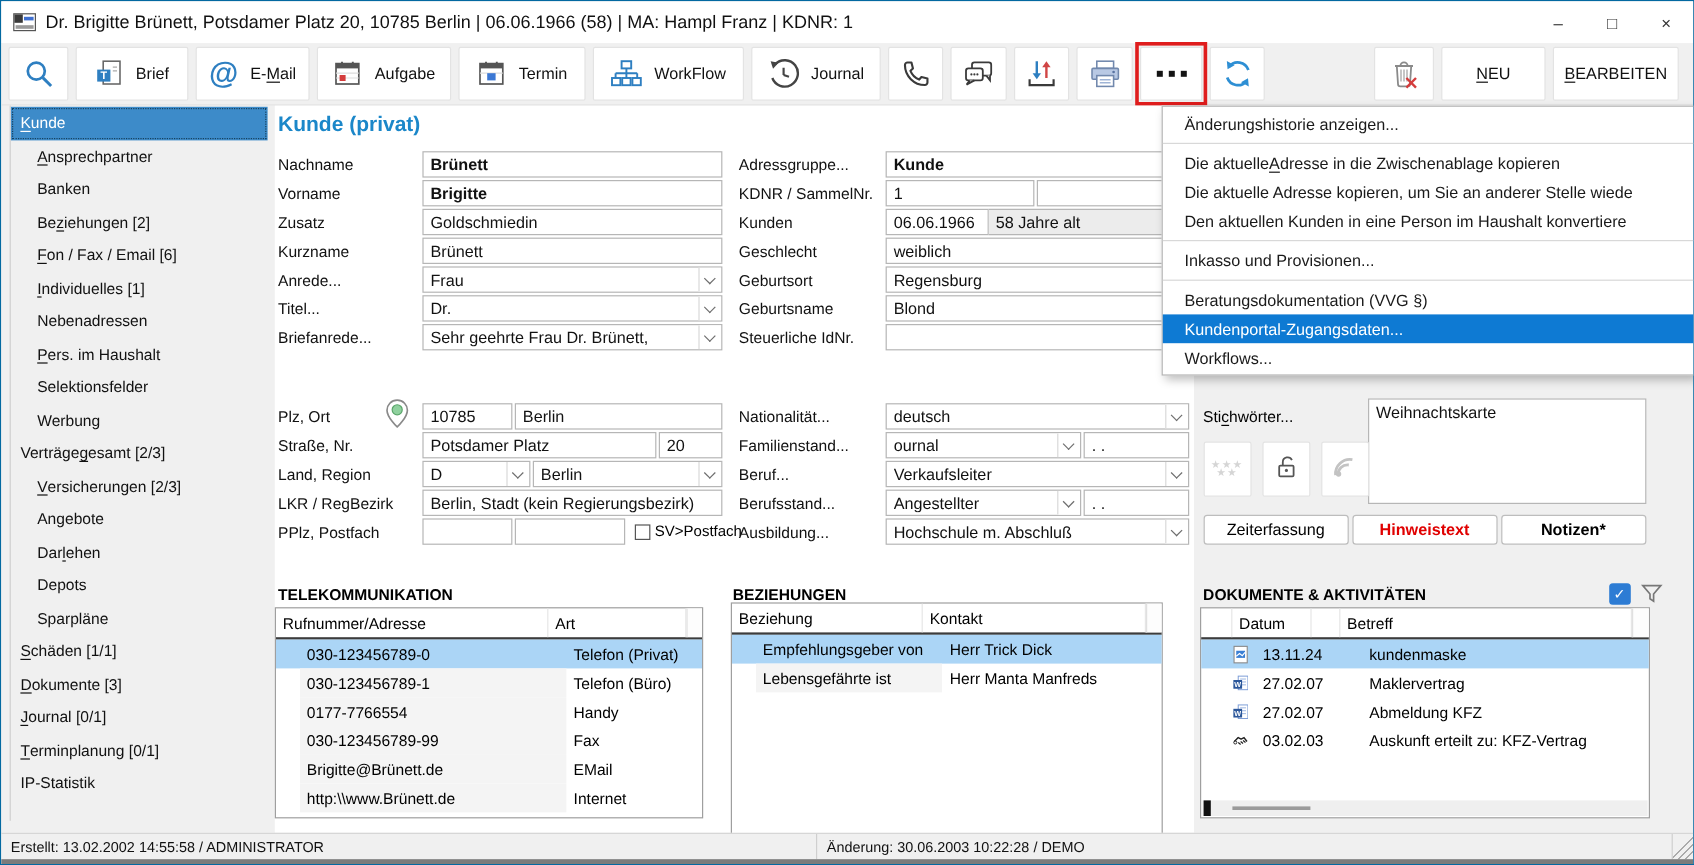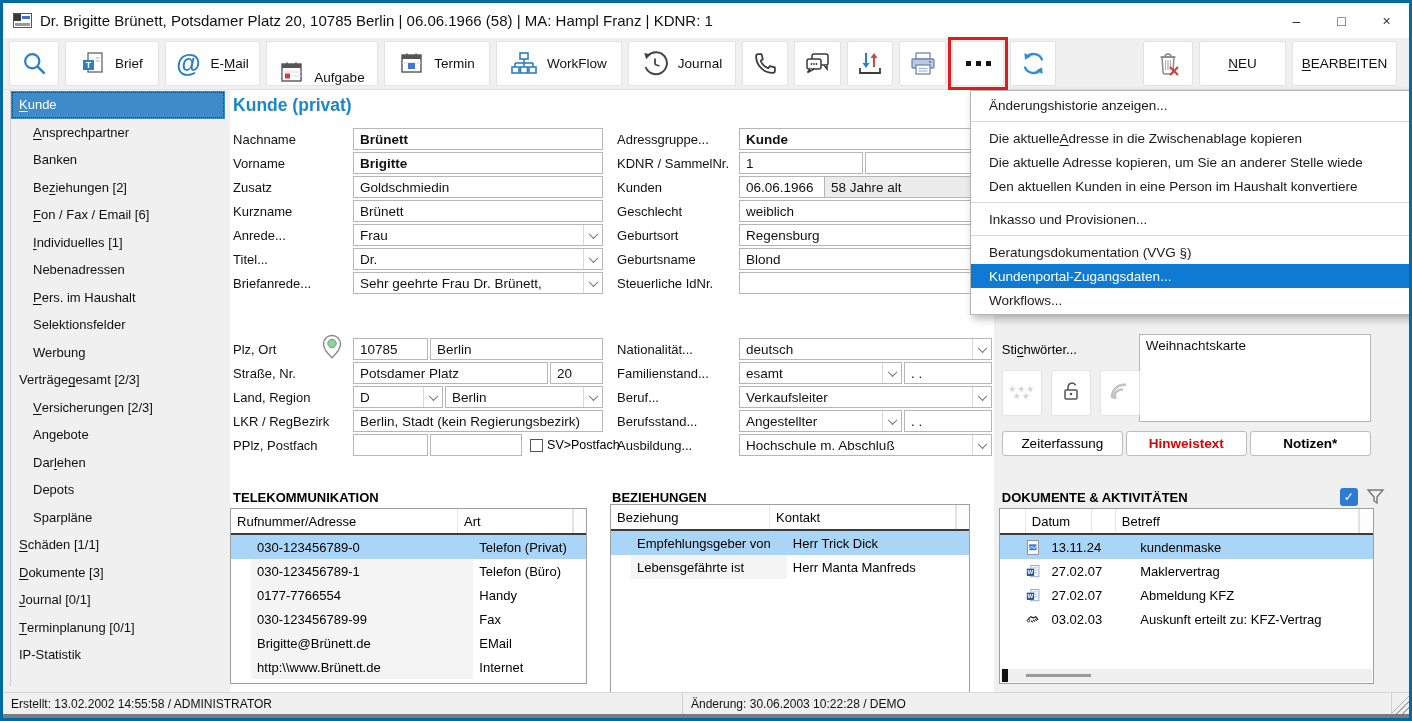--- a/index.html
+++ b/index.html
@@ -1,20 +1,20 @@
 <!DOCTYPE html>
 <html><head>
 <meta charset="utf-8">
 <style>
   * { box-sizing: border-box; margin: 0; padding: 0; }
   html,body { background:#cfcfcf; }
   body { font-family:"Liberation Sans", sans-serif; }
 
   .window { position:relative; width:1412px; height:721px; background:#f0f0f0;
-    border:3px solid #0369a1; overflow:hidden; }
+    border:1px solid #0369a1; overflow:hidden; }
 
   
   .titlebar { height:35px; background:#fff; display:flex; align-items:center; }
   .appicon { width:19px; height:15px; margin:0 8px 0 10px; border:1px solid #555; background:#fff; position:relative; }
   .appicon .sq { position:absolute; left:0; top:0; width:7px; height:7px; background:#3a3a3a; }
   .appicon .l1 { position:absolute; left:8px; top:2px; right:1px; height:3px; background:#3f6fd0; }
   .appicon .l2 { position:absolute; left:1px; top:9px; right:1px; height:3px; background:#9a9a9a; }
   .title-text { font-size:15px; color:#111; white-space:nowrap; }
   .wincontrols { margin-left:auto; display:flex; height:100%; }
   .wc { width:45px; height:100%; display:flex; align-items:center; justify-content:center;
@@ -148,21 +148,21 @@
           </svg>
         </span>
         <span>Brief</span>
       </button>
       <button class="tbtn" style="width: 95px;">
         <span class="ticon">
           <span style="color:#2e7fc1;font-size:25px;line-height:25px;font-weight:bold">@</span>
         </span>
         <span>E-<u>M</u>ail</span>
       </button>
-      <button class="tbtn" style="width: 112px; align-items: flex-end;">
+      <button class="tbtn" style="width: 112px;">
         <span class="ticon">
           <svg width="25" height="25" viewBox="0 0 25 25">
             <rect x="3" y="4" width="19" height="17" fill="#fff" stroke="#555" stroke-width="1.4"></rect>
             <rect x="3" y="4" width="19" height="4" fill="#555"></rect>
             <line x1="8" y1="2.5" x2="8" y2="6" stroke="#555" stroke-width="1.6"></line>
             <line x1="17" y1="2.5" x2="17" y2="6" stroke="#555" stroke-width="1.6"></line>
             <line x1="3" y1="12" x2="22" y2="12" stroke="#ddd"></line>
             <line x1="3" y1="16" x2="22" y2="16" stroke="#ddd"></line>
             <rect x="6" y="13.5" width="5" height="5" fill="#d43c3c"></rect>
           </svg>
@@ -453,21 +453,21 @@
           <span class="fld" style="width:253px">
               <span class="txt">deutsch</span>
               <span class="dd">
                 <i></i>
               </span>
             </span>
         </div>
         <div class="frow" style="top:272px;left:387px">
           <span class="flabel">Familienstand...</span>
           <span class="fld" style="width:163px">
-              <span class="txt">esamt</span>
+              <span class="txt">ournal</span>
               <span class="dd">
                 <i></i>
               </span>
             </span>
           <span class="fld" style="width:88px;margin-left:2px">.  .</span>
         </div>
         <div class="frow" style="top:296px;left:387px">
           <span class="flabel">Beruf...</span>
           <span class="fld" style="width:253px">
               <span class="txt">Verkaufsleiter</span>

